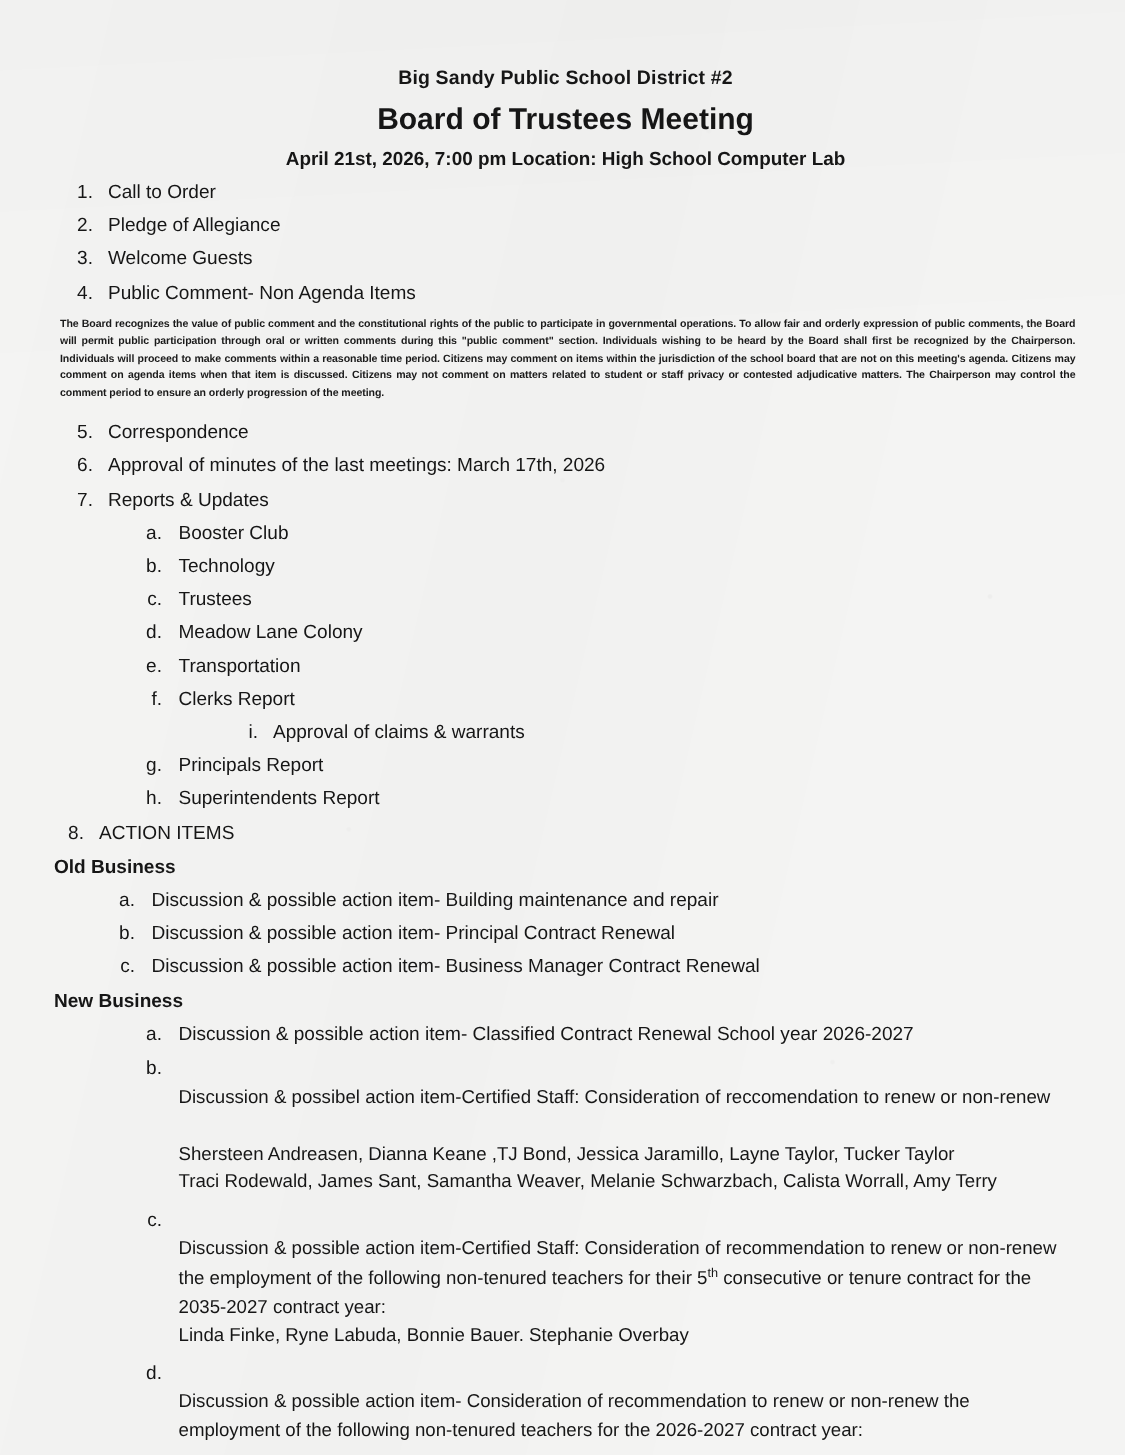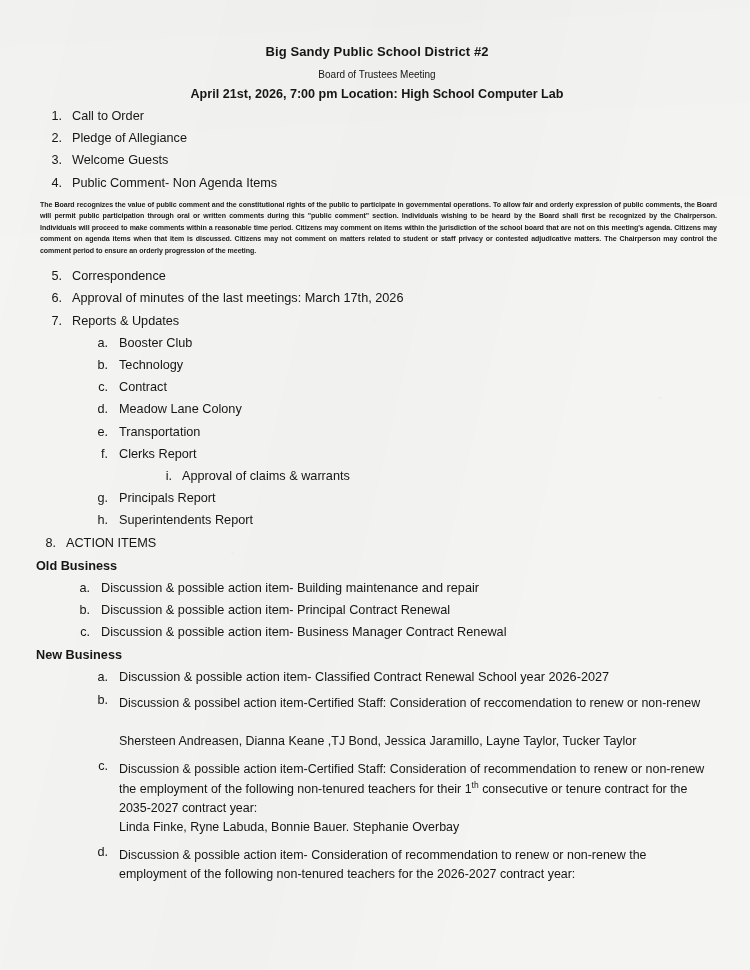--- a/index.html
+++ b/index.html
@@ -48,22 +48,22 @@
     margin: 0 0 8px 0;
     font-weight: 400;
   }
   .t-district {
     font-size: 13px;
     font-weight: bold;
     margin: 0 0 10px 0;
     letter-spacing: .1px;
   }
   .t-meeting {
-    font-size: 10px;
-    font-weight: normal;
+    font-size: 20px;
+    font-weight: bold;
     margin: 0 0 7px 0;
   }
   .t-when {
     font-size: 12.6px;
     font-weight: bold;
     margin: 0 0 9px 0;
   }
   .row {
     display: flex;
     align-items: flex-start;
@@ -109,20 +109,21 @@
   .section-label {
     font-size: 12.7px;
     margin: 0 0 9px 2px;
     font-weight: bold;
   }
   .action-head { margin-left: 4px; }
   .action-head > .marker { width: 18px; margin-right: 10px; }
   .sub-para {
     font-size: 12.45px;
     line-height: 1.52;
+    margin-top: 16px;
   }
   sup { font-size: 0.68em; vertical-align: super; }
 </style>
 </head>
 <body>
 
 <div class="paper-noise"></div>
 
 <div class="page">
 
@@ -172,21 +173,21 @@
     <div class="row lvl2">
       <span class="marker">a.</span>
       <span class="txt">Booster Club</span>
     </div>
     <div class="row lvl2">
       <span class="marker">b.</span>
       <span class="txt">Technology</span>
     </div>
     <div class="row lvl2">
       <span class="marker">c.</span>
-      <span class="txt">Contract</span>
+      <span class="txt">Trustees</span>
     </div>
     <div class="row lvl2">
       <span class="marker">d.</span>
       <span class="txt">Meadow Lane Colony</span>
     </div>
     <div class="row lvl2">
       <span class="marker">e.</span>
       <span class="txt">Transportation</span>
     </div>
     <div class="row lvl2">
@@ -237,28 +238,29 @@
       <span class="marker">a.</span>
       <span class="txt">Discussion &amp; possible action item-  Classified Contract Renewal School year 2026-2027</span>
     </div>
 
     <div class="row lvl2">
       <span class="marker">b.</span>
       <span class="txt sub-para">
         <span>Discussion &amp; possibel action item-Certified Staff: Consideration of reccomendation to renew or non-renew</span><br>
         <br>
         <span class="names-inline">Shersteen Andreasen, Dianna Keane           ,TJ Bond,  Jessica Jaramillo, Layne Taylor, Tucker Taylor</span><br>
+        <span class="names-inline">Traci Rodewald, James Sant, Samantha Weaver, Melanie Schwarzbach, Calista Worrall,  Amy Terry</span>
       </span>
     </div>
 
     <div class="row lvl2">
       <span class="marker">c.</span>
       <span class="txt sub-para">
         <span>Discussion &amp; possible action item-Certified Staff: Consideration of recommendation to renew or non-renew</span><br>
-        <span>the employment of the following non-tenured teachers for their 1</span><sup>th</sup><span> consecutive or tenure contract for the</span><br>
+        <span>the employment of the following non-tenured teachers for their 5</span><sup>th</sup><span> consecutive or tenure contract for the</span><br>
         <span>2035-2027  contract year:</span><br>
         <span class="names-inline">Linda Finke, Ryne Labuda, Bonnie Bauer. Stephanie Overbay</span>
       </span>
     </div>
 
     <div class="row lvl2">
       <span class="marker">d.</span>
       <span class="txt sub-para">
         <span>Discussion &amp; possible action item- Consideration of recommendation to renew or non-renew the</span><br>
         <span>employment of the following non-tenured teachers for the 2026-2027 contract year:</span><br>

